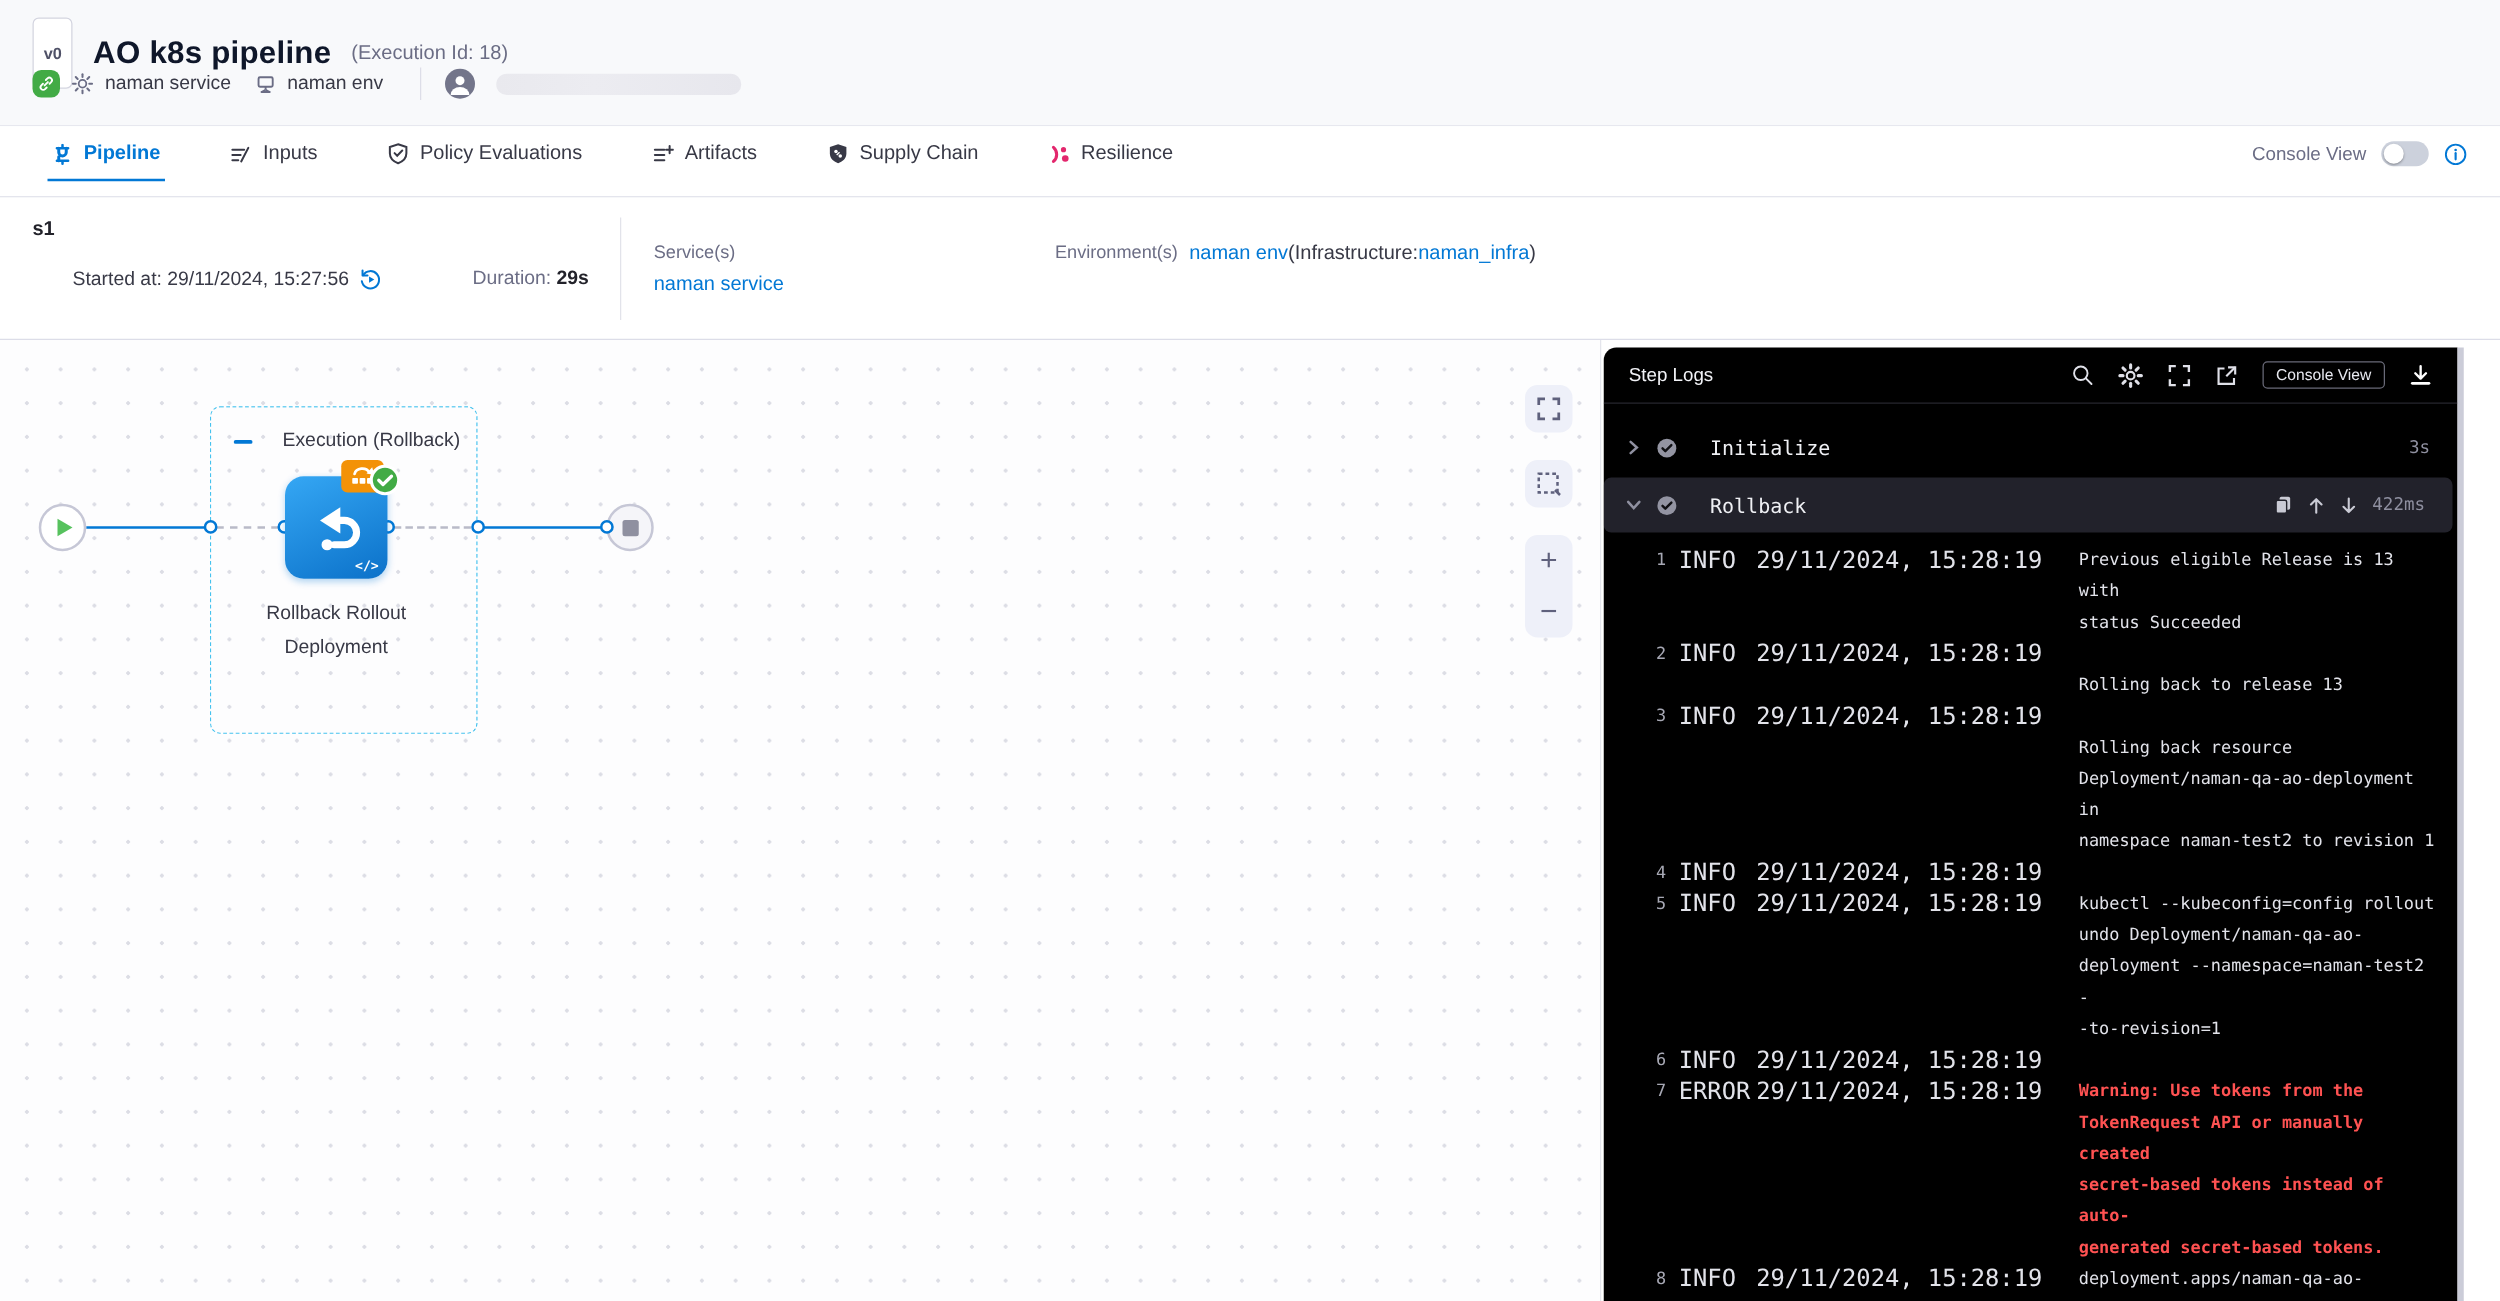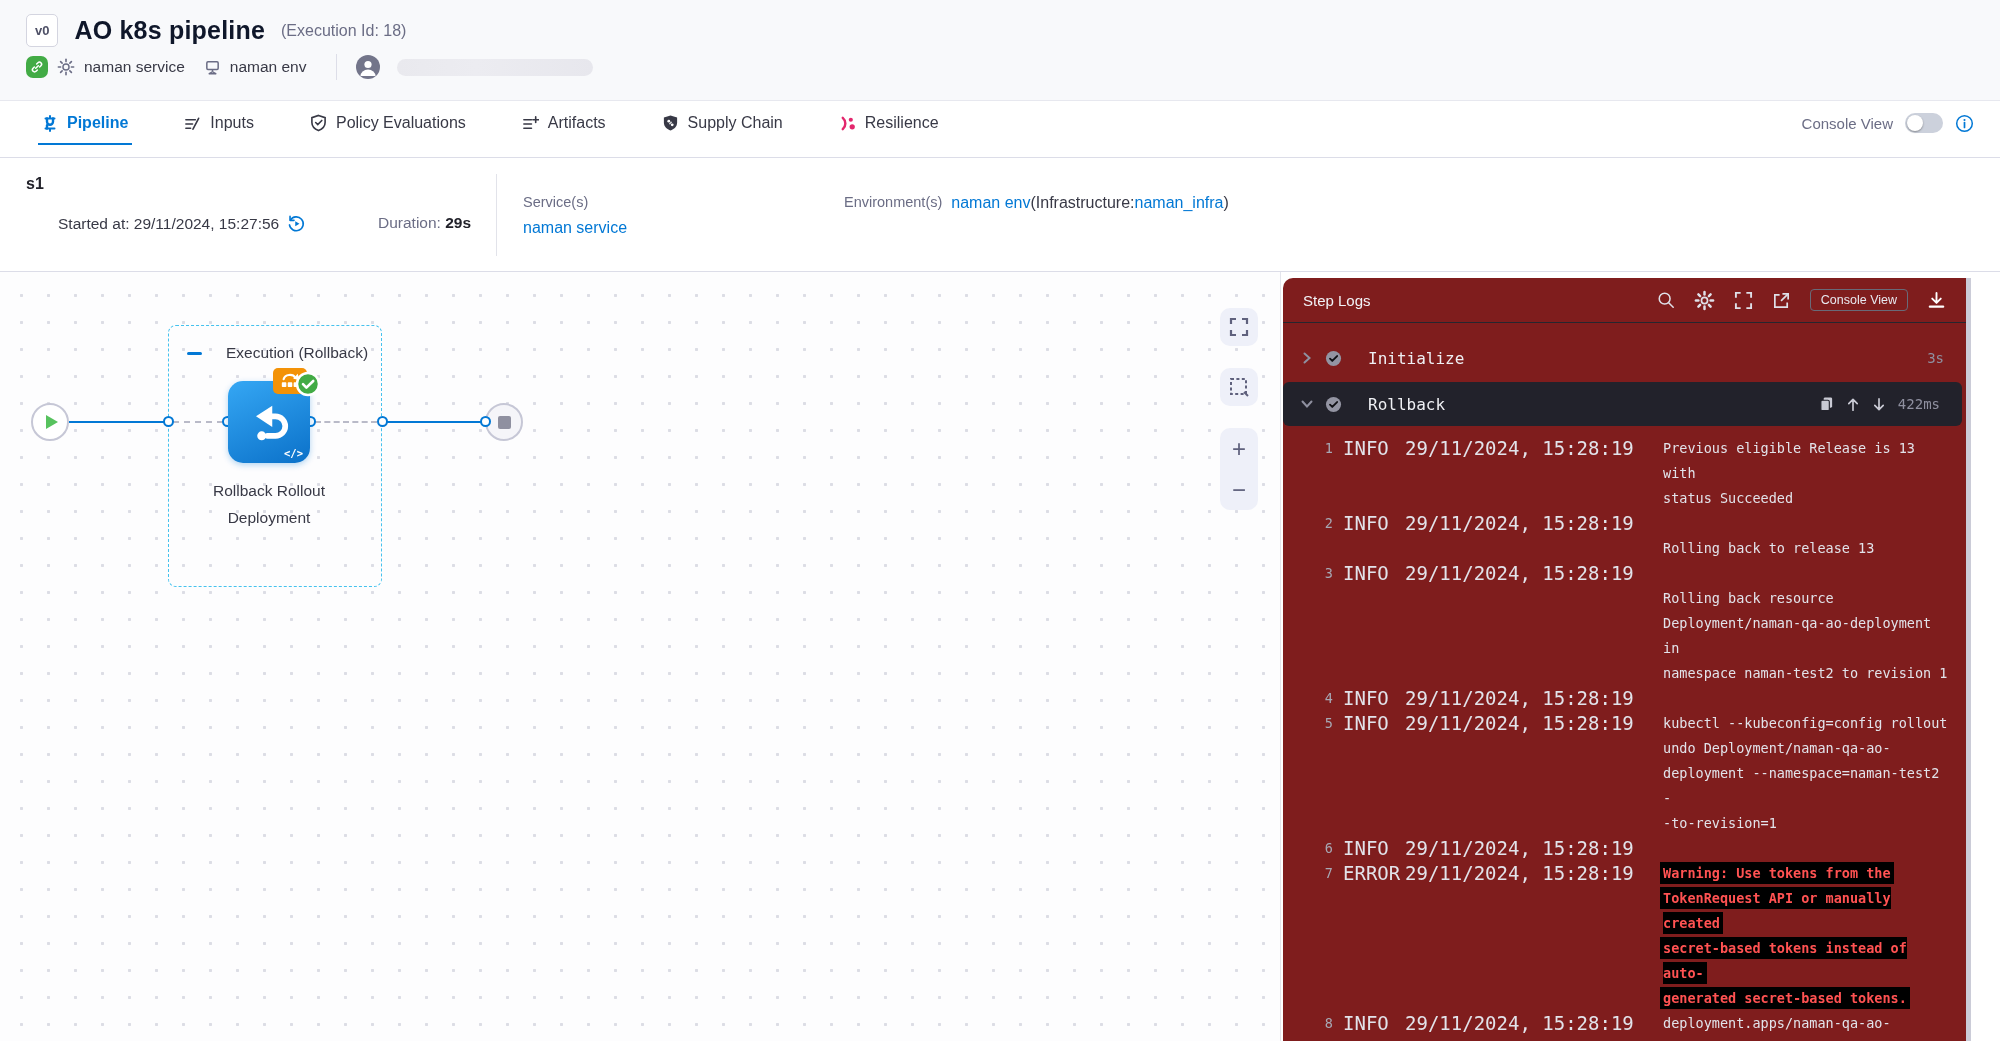--- a/index.html
+++ b/index.html
@@ -4,21 +4,21 @@
 <style>
   * { margin:0; padding:0; box-sizing:border-box; }
   html,body { width:2000px; height:1041px; overflow:hidden; background:#ffffff;
               font-family:"Liberation Sans", sans-serif; color:#22222a; }
 
   
   #app-header { position:absolute; left:0; top:0; width:2000px; height:101px;
                 background:#f8f9fb; border-bottom:1px solid #e7e8ef; }
   .hrow1 { position:absolute; left:26px; top:14px; display:flex; align-items:center; gap:16px; }
   .ver-badge { border:1px solid #d4d5e0; background:#ffffff; border-radius:5px;
-               font-size:13px; font-weight:bold; color:#4f5167; padding:8px 8px; }
+               font-size:13px; font-weight:bold; color:#4f5167; padding:20px 8px; }
   .pipe-title { font-size:25px; font-weight:700; color:#0f172a; letter-spacing:.2px; }
   .exec-id { font-size:16px; color:#6b6d85; }
   .hrow2 { position:absolute; left:26px; top:54px; display:flex; align-items:center; gap:9px; height:26px; }
   .hrow2 .txt { font-size:15.5px; color:#383946; margin-right:10px; }
   .vdiv { width:1px; height:26px; background:#dddee8; margin:0 10px; }
   .svc-chip { width:22px; height:22px; border-radius:7px; background:#42ab45;
               display:flex; align-items:center; justify-content:center; }
   .avatar { width:24px; height:24px; border-radius:50%; background:#73758a; overflow:hidden;
             display:flex; align-items:center; justify-content:center; }
   .blur-pill { width:196px; height:17px; border-radius:9px; margin-left:8px;
@@ -85,21 +85,21 @@
                 font-size:15.5px; color:#383946; line-height:27px; }
 
   .canvas-btn { position:absolute; width:38px; height:38px; border-radius:10px; background:#eef0f9;
                 display:flex; align-items:center; justify-content:center; cursor:pointer; color:#5f617d; }
   .zoom-group { position:absolute; left:1220px; top:156px; width:38px; height:82px; border-radius:10px;
                 background:#eef0f9; display:flex; flex-direction:column; }
   .zoom-group > div { flex:1; display:flex; align-items:center; justify-content:center; font-size:24px;
                       color:#5f617d; cursor:pointer; }
 
   
-  #log-panel { position:absolute; left:1283px; top:278px; width:683px; height:763px; background:#7f1d1d;
+  #log-panel { position:absolute; left:1283px; top:278px; width:683px; height:763px; background:#000000;
                border-radius:10px 0 0 0; overflow:hidden;
                font-family:"DejaVu Sans Mono", monospace; }
   #log-header { height:45px; display:flex; align-items:center; padding:0 20px 0 20px;
                 border-bottom:1px solid #26262e; font-family:"Liberation Sans", sans-serif; }
   #log-header .title { color:#f2f3f7; font-size:15px; }
   #log-header .hicons { margin-left:auto; display:flex; align-items:center; gap:19px; color:#dfe0e8; }
   .cv-btn { border:1px solid #696a78; border-radius:4px; padding:3px 10px; font-size:12.5px; color:#e8e9f0;
             cursor:pointer; white-space:nowrap; }
   .step-row { height:44px; display:flex; align-items:center; padding:0 22px 0 12px; cursor:pointer; }
   .step-row .chev { width:24px; color:#8f90a0; display:flex; justify-content:center; }

